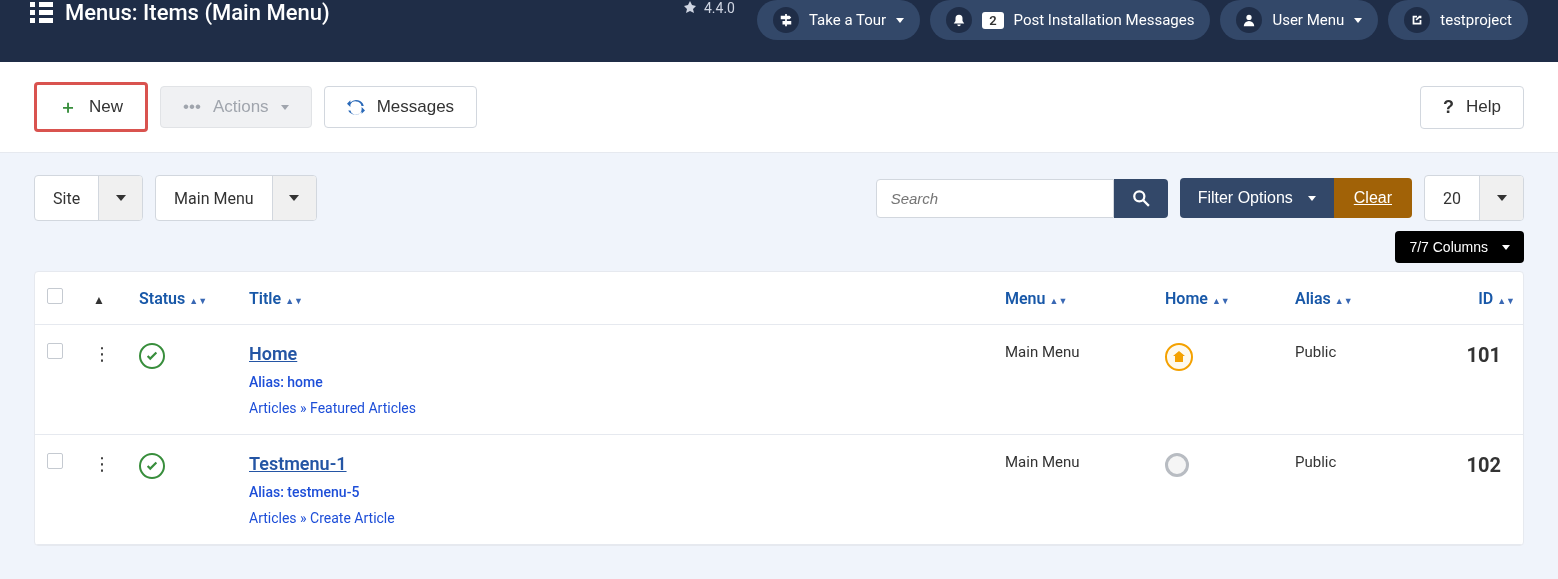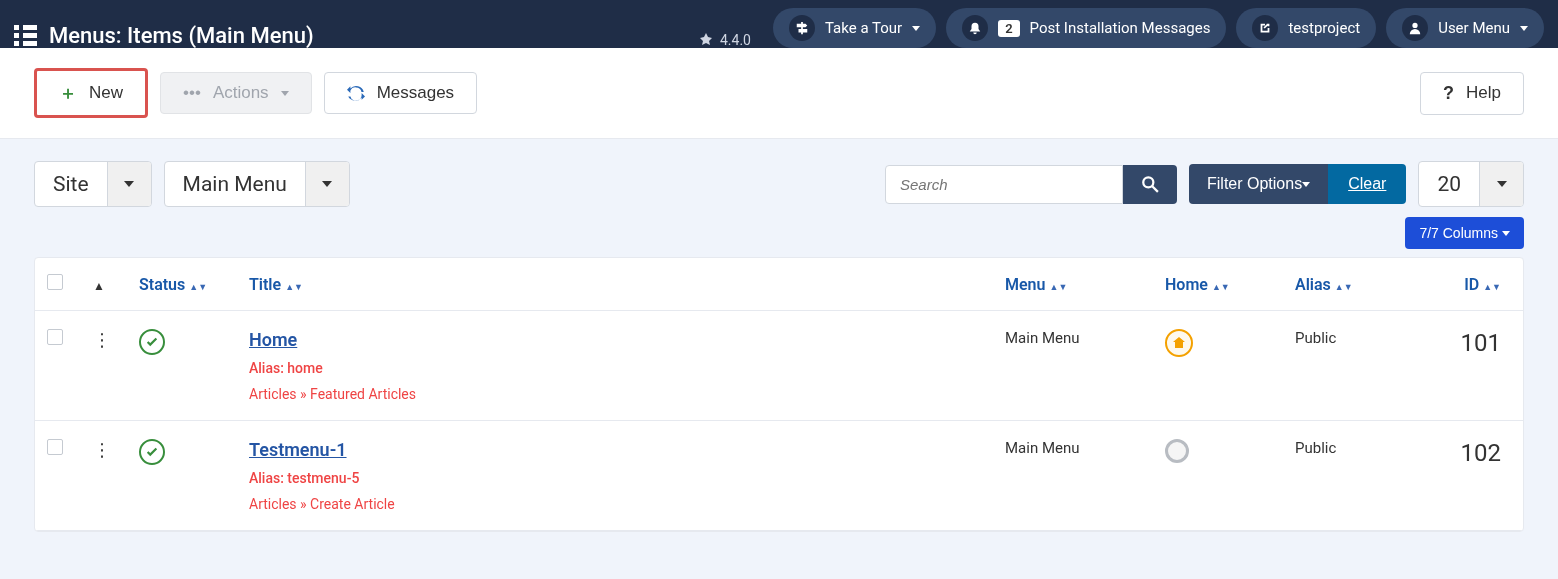--- a/index.html
+++ b/index.html
@@ -1,19 +1,19 @@
 <!DOCTYPE html>
 <html><head>
 <meta charset="utf-8">
 <style>
 * { box-sizing: border-box; margin: 0; padding: 0; }
 body { font-family: -apple-system, BlinkMacSystemFont, "Segoe UI", Roboto, Arial, sans-serif; background: #f0f4fb; color: #333; }
 
 
-.topbar { background: #1f2d47; color: #fff; height: 48px; display: flex; align-items: flex-end; padding: 0 14px; gap: 10px; }
+.topbar { background: #1f2d47; color: #fff; height: 62px; display: flex; align-items: flex-start; padding: 0 30px; gap: 10px; }
 .topbar-left { display: flex; align-items: center; gap: 12px; }
 .topbar-title { font-size: 22px; font-weight: 500; color: #fff; }
 .menu-toggle-icon { display: flex; flex-direction: column; gap: 3px; cursor: pointer; }
 .menu-toggle-icon .line { display: flex; align-items: center; gap: 4px; }
 .menu-toggle-icon .sq { width:5px; height:5px; background:#fff; }
 .menu-toggle-icon .bar { width:14px; height:5px; background:#fff; }
 .topbar-spacer { flex: 1; }
 .version { color: #cfd5e2; font-size: 14px; display:flex; align-items:center; gap:6px; margin-right: 12px; }
 .pill { background: #334869; color:#fff; border-radius: 22px; padding: 7px 16px; display:flex; align-items:center; gap:10px; font-size:15px; cursor:pointer; }
 .pill .circle-icon { width:26px; height:26px; background:#1f2d47; border-radius:50%; display:flex; align-items:center; justify-content:center; font-size:14px; }
@@ -25,48 +25,48 @@
 .btn-new { border:3px solid #d9534f; }
 .btn-new .plus { color:#388e3c; font-weight:700; font-size:18px; }
 .btn-actions { background:#f0f1f3; color:#a0a5ad; border-color:#e1e3e6; }
 .toolbar-spacer { flex:1; }
 .cog-icon { color:#2a69b8; font-size:18px; }
 .refresh-icon { color:#2a69b8; font-size:18px; }
 
 
 .filterbar { padding: 22px 34px 10px; display:flex; gap:12px; align-items:center; }
 .select { background:#fff; border:1px solid #d2d7de; border-radius:4px; display:flex; align-items:center; overflow:hidden; }
-.select .label { padding:10px 18px; font-size:21px; }
+.select .label { padding:10px 18px; font-size:16px; }
 .select .arrow-box { background:#f0f0f0; border-left:1px solid #d2d7de; width:44px; height:44px; display:flex; align-items:center; justify-content:center; }
 .search-wrap { display:flex; margin-left:auto; }
 .search-input { border:1px solid #d2d7de; border-radius:4px 0 0 4px; padding:10px 14px; font-size:15px; width:238px; font-style:italic; color:#8b929c; }
 .search-btn { background:#334869; color:#fff; border:none; width:54px; display:flex; align-items:center; justify-content:center; border-radius:0 4px 4px 0; cursor:pointer; }
-.filter-opts { background:#334869; color:#fff; border:none; border-radius:4px 0 0 4px; padding:11px 18px; font-size:16px; display:flex; align-items:center; gap:0; cursor:pointer; }
-.clear-btn { background:#0369a1; color:#fff; border:none; border-radius:0 4px 4px 0; padding:11px 20px; font-size:16px; cursor:pointer;text-decoration:underline; }
+.filter-opts { background:#334869; color:#fff; border:none; border-radius:4px 0 0 4px; padding:11px 18px; font-size:16px; display:flex; align-items:center; gap:15px; cursor:pointer; }
+.clear-btn { background:#a16207; color:#fff; border:none; border-radius:0 4px 4px 0; padding:11px 20px; font-size:16px; cursor:pointer;text-decoration:underline; }
 .filter-group { display:flex; }
 
 
 .columns-row { display:flex; justify-content:flex-end; padding: 0 34px 8px; }
-.columns-btn { background:#1d4ed8; color:#fff; border:none; border-radius:4px; padding:8px 14px; font-size:14px; cursor:pointer; display:flex; align-items:center; gap:4px; }
+.columns-btn { background:#000000; color:#fff; border:none; border-radius:4px; padding:8px 14px; font-size:14px; cursor:pointer; display:flex; align-items:center; gap:14px; }
 
 
 .table-wrap { margin: 0 34px; background:#fff; border:1px solid #e6e9ef; border-radius:4px; overflow:hidden; }
 table { width:100%; border-collapse:collapse; }
 thead th { text-align:left; padding:16px 12px; font-size:16px; color:#1858a8; font-weight:600; border-bottom:1px solid #e6e9ef; }
 thead th.muted { color:#555; }
 tbody td { padding:18px 12px; vertical-align:top; border-bottom:1px solid #e6e9ef; font-size:15px; }
 .chk { width:16px; height:16px; border:1px solid #c5cad1; border-radius:2px; display:inline-block; }
 .row-menu { font-size:18px; cursor:pointer; color:#333; }
 .status-check { width:26px; height:26px; border:2px solid #388e3c; border-radius:50%; display:flex; align-items:center; justify-content:center; color:#388e3c; font-size:15px; }
 .title-link { color:#2455a4; font-weight:600; text-decoration:underline; font-size:18px; }
-.alias, .path { font-size:14px; color:#ef4444; margin-top:10px; font-weight:500; }
+.alias, .path { font-size:14px; color:#1d4ed8; margin-top:10px; font-weight:500; }
 .path { font-weight:400; }
 .home-star { width:28px; height:28px; border:2px solid #f4a100; border-radius:50%; display:flex; align-items:center; justify-content:center; color:#f4a100; background: #fef9ed; }
 .home-radio { width:24px; height:24px; border:3px solid #b8bcc2; border-radius:50%; display:inline-block; background: #f5f5f5; }
-.id-cell { text-align:right; font-size:24px; color:#333; padding-right:22px; }
+.id-cell { text-align:right; font-size:20px; color:#333; padding-right:22px;font-weight:bold; }
 .sort-caret { display:inline-flex; flex-direction:column; font-size:9px; line-height:7px; margin-left:4px; color:#3968b4; }
 .sort-up { color:#333; font-size:12px; }
 
 .chev { display:inline-block; width:0; height:0; border-left:5px solid transparent; border-right:5px solid transparent; border-top:6px solid currentColor; }
 .chev-sm { border-left-width:4px; border-right-width:4px; border-top-width:5px; }
 
 svg { display:block; }
 </style>
 </head>
 <body>
@@ -110,34 +110,34 @@
       <svg width="14" height="14" viewBox="0 0 16 16">
           <path fill="#fff" d="M8 2a4 4 0 0 0-4 4v3l-2 3h12l-2-3V6a4 4 0 0 0-4-4zm0 13a2 2 0 0 0 2-2H6a2 2 0 0 0 2 2z"></path>
         </svg>
     </span>
     <span class="badge">2</span>
     <span>Post Installation Messages</span>
   </div>
   <div class="pill">
     <span class="circle-icon">
       <svg width="14" height="14" viewBox="0 0 16 16">
-          <path fill="#fff" d="M3 3h5v2H5v6h6V8h2v5H3zM10 3h3v3h-2V5.4L7.7 8.7 6.3 7.3 9.6 4H10z"></path>
-        </svg>
-    </span>
-    <span>testproject</span>
-  </div>
-  <div class="pill">
-    <span class="circle-icon">
-      <svg width="14" height="14" viewBox="0 0 16 16">
           <circle cx="8" cy="5" r="3" fill="#fff"></circle>
           <path fill="#fff" d="M2 15a6 6 0 0 1 12 0z"></path>
         </svg>
     </span>
     <span>User Menu</span>
     <span class="chev chev-sm"></span>
+  </div>
+  <div class="pill">
+    <span class="circle-icon">
+      <svg width="14" height="14" viewBox="0 0 16 16">
+          <path fill="#fff" d="M3 3h5v2H5v6h6V8h2v5H3zM10 3h3v3h-2V5.4L7.7 8.7 6.3 7.3 9.6 4H10z"></path>
+        </svg>
+    </span>
+    <span>testproject</span>
   </div>
 </div>
 
 <div class="toolbar">
   <button class="btn btn-new">
     <span class="plus">＋</span>
     <span>New</span>
   </button>
   <button class="btn btn-actions">
     <span>•••</span>
@@ -210,21 +210,21 @@
 <table>
   <thead>
     <tr>
       <th style="width:46px"><span class="chk"></span></th>
       <th class="muted" style="width:46px"><span class="sort-up">▲</span></th>
       <th style="width:110px"><span>Status</span><span class="sort-caret">▲▼</span></th>
       <th><span>Title</span><span class="sort-caret">▲▼</span></th>
       <th style="width:160px"><span>Menu</span><span class="sort-caret">▲▼</span></th>
       <th style="width:130px"><span>Home</span><span class="sort-caret">▲▼</span></th>
       <th style="width:150px"><span>Alias</span><span class="sort-caret">▲▼</span></th>
-      <th style="width:90px;text-align:right;padding-right:22px"><span>ID</span><span class="sort-caret">▲▼</span></th>
+      <th style="width:90px;text-align:right;padding-right:8px"><span>ID</span><span class="sort-caret">▲▼</span></th>
     </tr>
   </thead>
   <tbody id="table-body">
         <tr>
           <td><span class="chk"></span></td>
           <td><span class="row-menu">⋮</span></td>
           <td>
             <span class="status-check">
               <svg width="14" height="14" viewBox="0 0 16 16">
                 <path fill="none" stroke="#388e3c" stroke-width="2.5" d="M3 8l3 3 7-7"></path>

